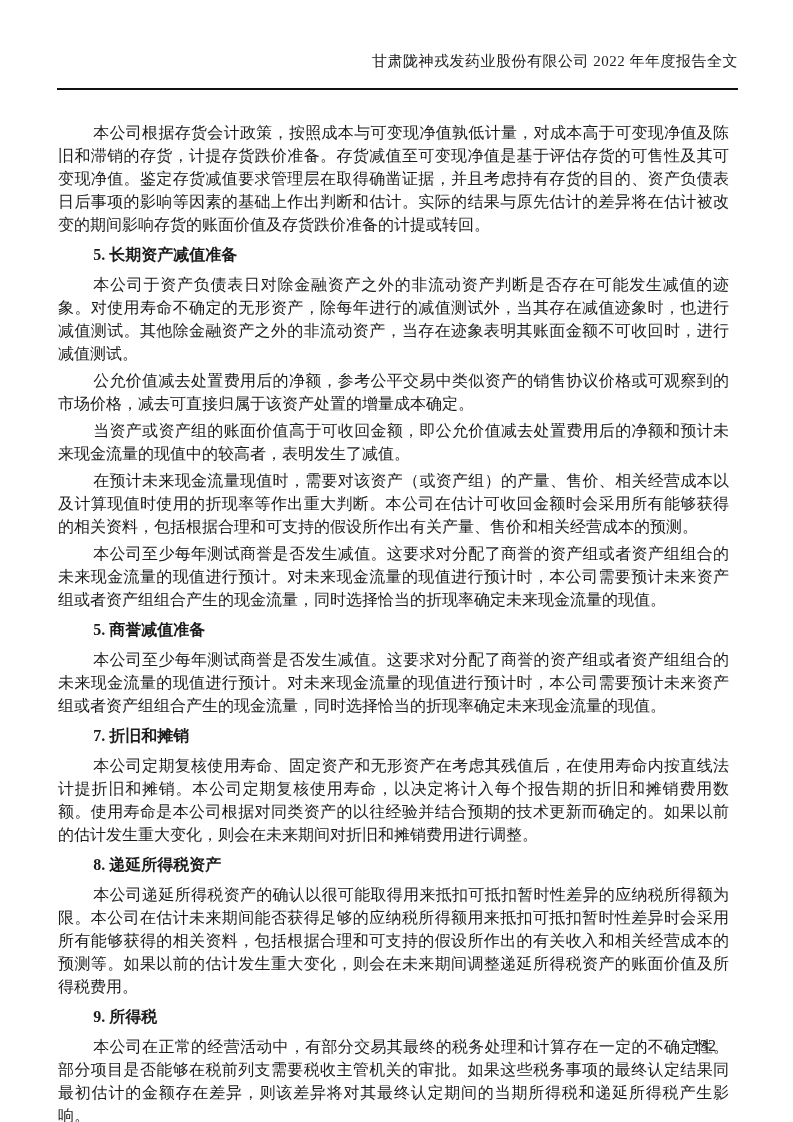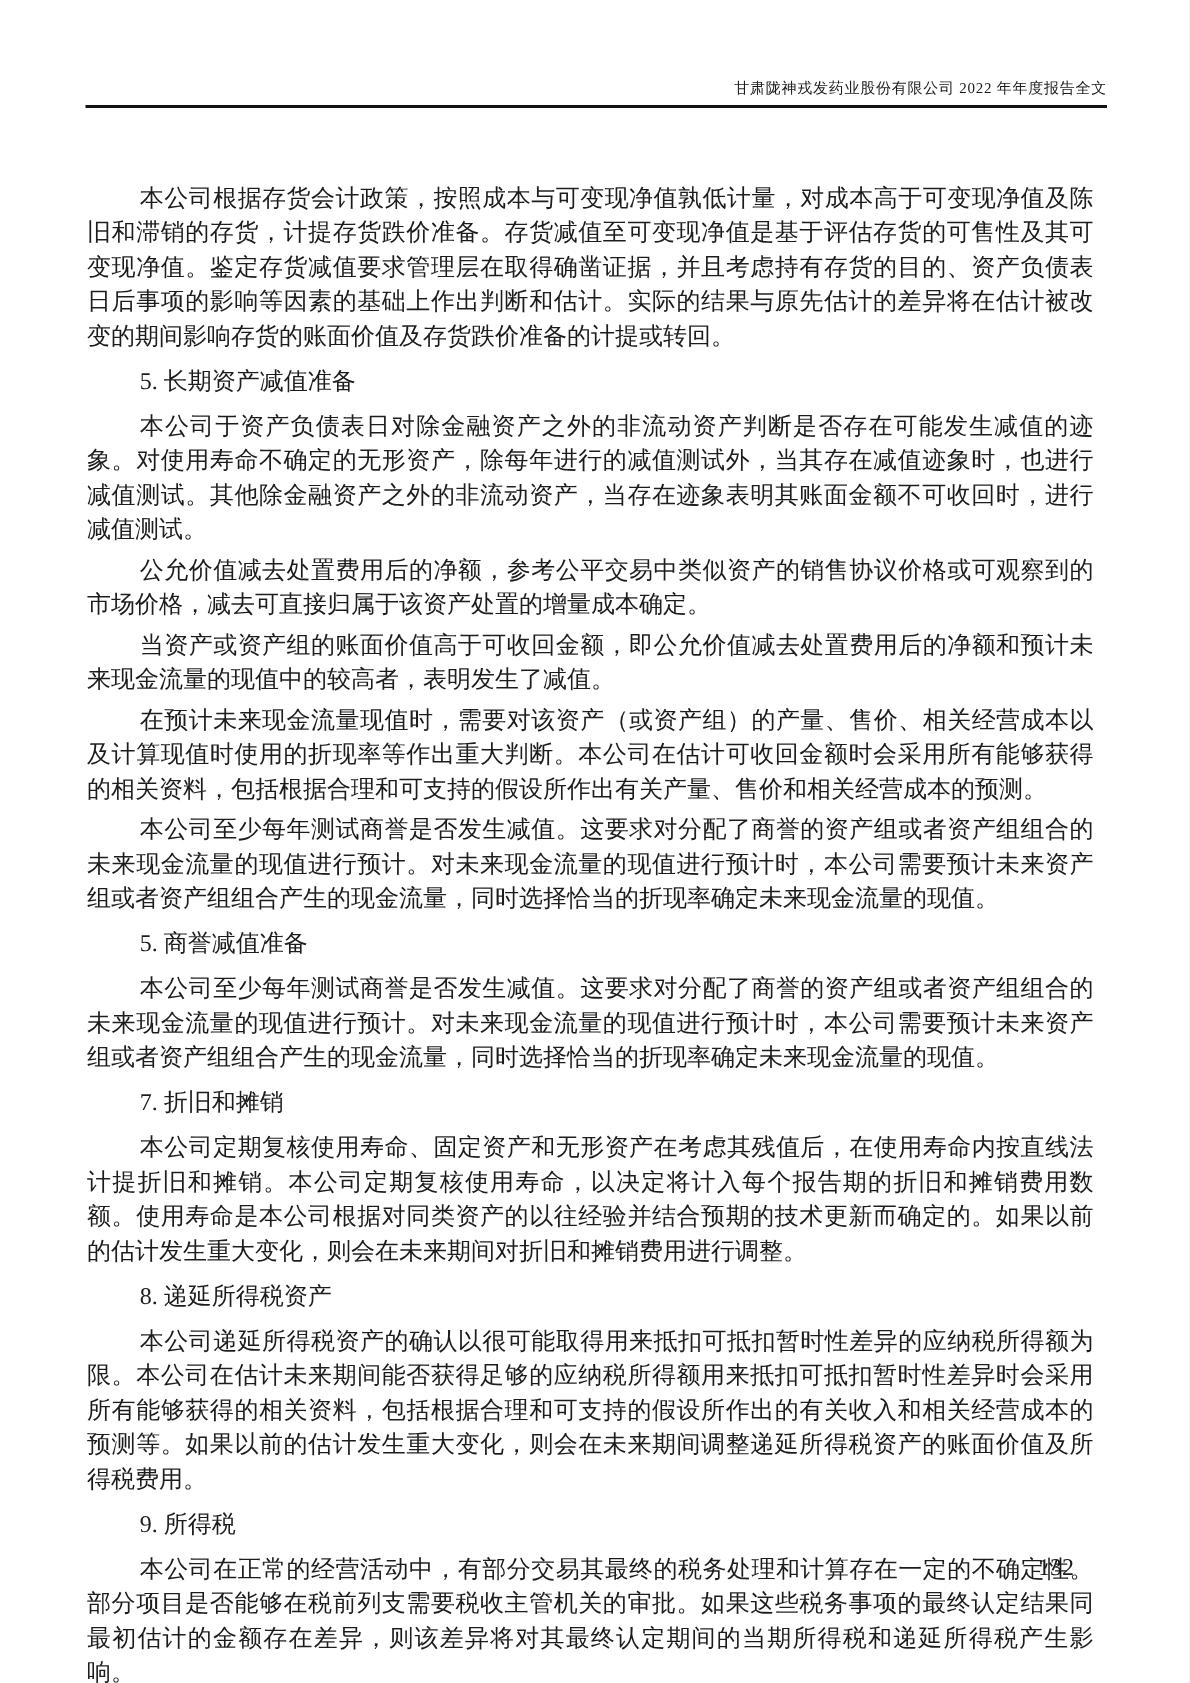--- a/index.html
+++ b/index.html
@@ -15,23 +15,23 @@
   }
   .page-header {
     position: absolute;
     top: 52px;
     left: 57px;
     width: 681px;
   }
   .page-header .header-title {
     display: block;
     text-align: right;
-    font-size: 10px;
+    font-size: 15px;
     letter-spacing: 0.5px;
-    padding-bottom: 4px;
+    padding-bottom: 17px;
     white-space: nowrap;
   }
   .header-rule {
     width: 100%;
     height: 0;
     border-bottom: 2px solid #111111;
   }
   .page-body {
     position: absolute;
     top: 90px;
@@ -42,21 +42,21 @@
     text-align: justify;
     margin-top: 27px;
   }
   .para {
     margin: 4px 0;
     text-indent: 2.2em;
   }
   .sec-heading {
     margin: 7px 0;
     font-size: 16px;
-    font-weight: normal;
+    font-weight: bold;
     text-indent: 2.2em;
     text-align: left;
   }
   .page-footer {
     position: absolute;
     top: 1037px;
     left: 57px;
     width: 659px;
     text-align: right;
     font-size: 16px;

